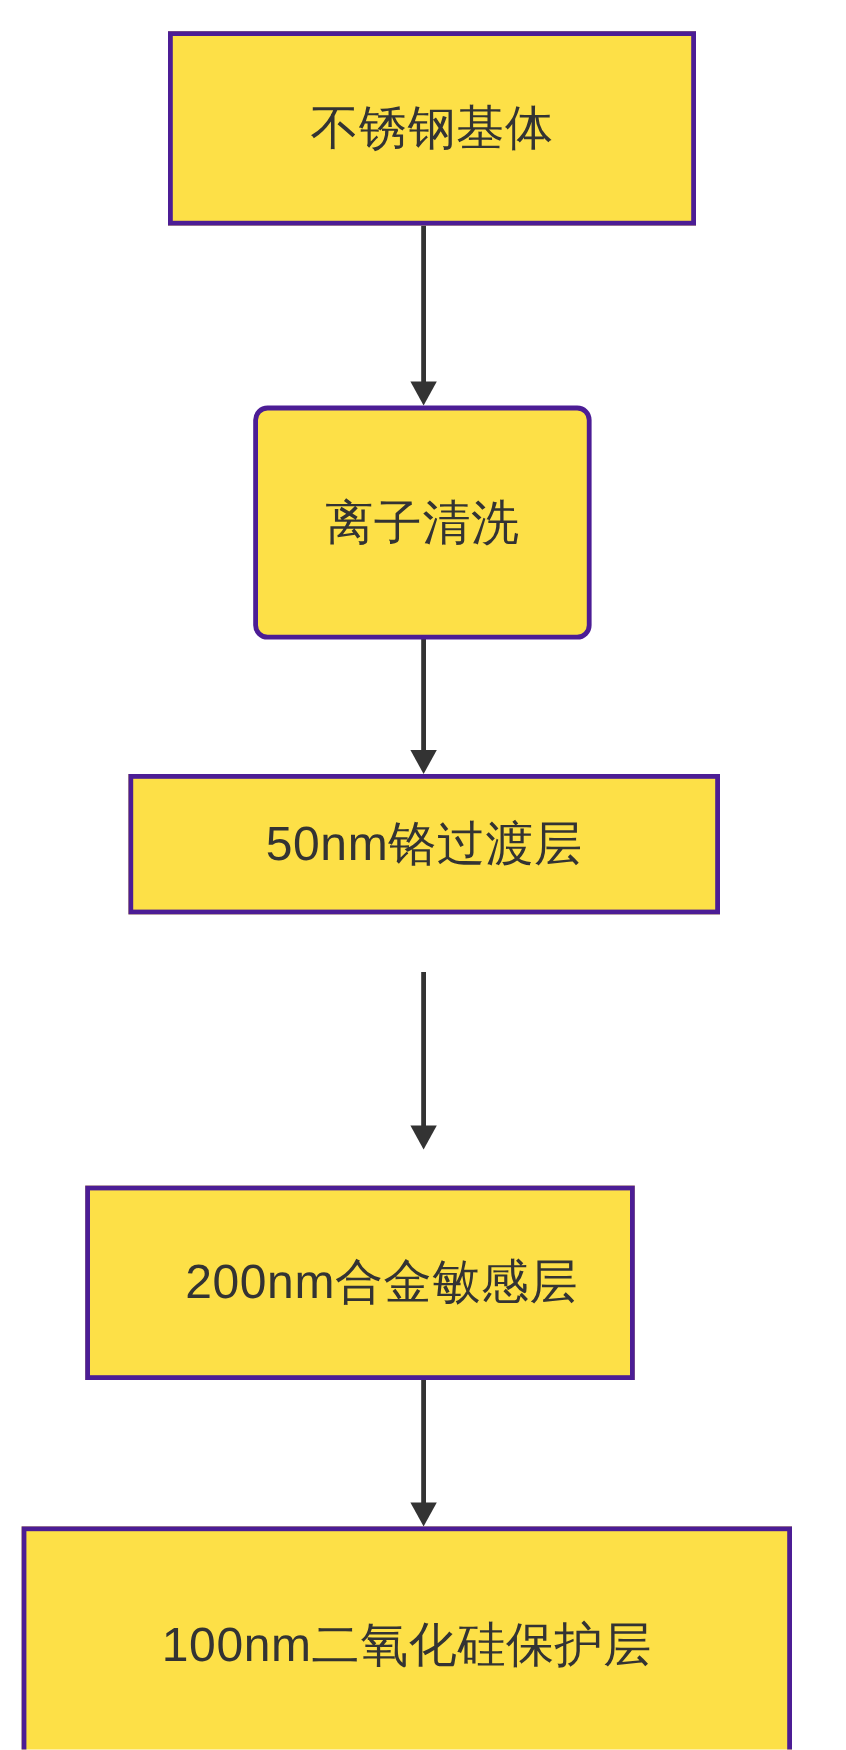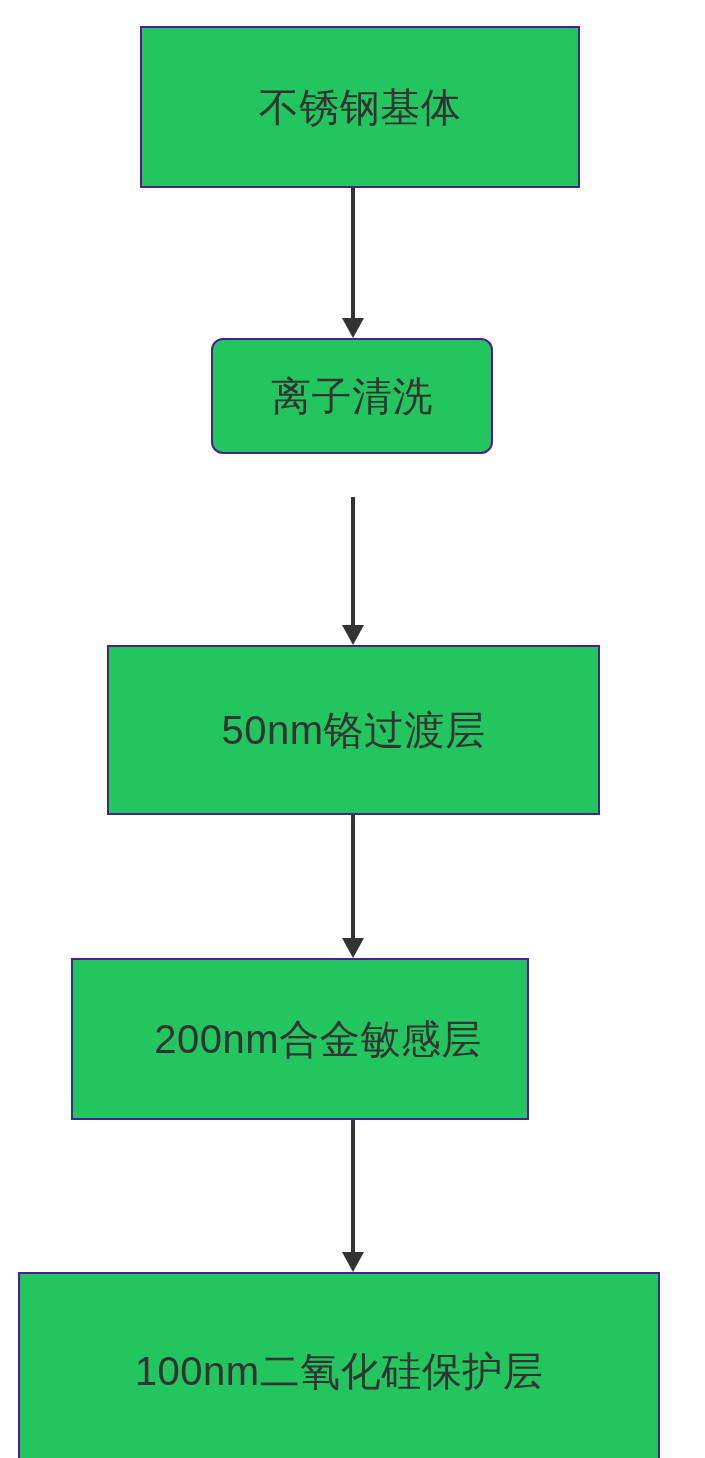--- a/index.html
+++ b/index.html
@@ -15,22 +15,22 @@
   }
   #flowchart {
     position: relative;
     width: 705px;
     height: 1458px;
     background: #ffffff;
   }
   .node {
     position: absolute;
     box-sizing: border-box;
-    background: #22c55e;
-    border: 2px solid #4c1d95;
+    background: #fde047;
+    border: 4px solid #4c1d95;
     display: flex;
     align-items: center;
     justify-content: center;
     color: #333333;
     font-size: 40px;
     line-height: 1.2;
     white-space: nowrap;
     letter-spacing: 0.5px;
   }
   .node.rounded {
@@ -80,29 +80,29 @@
     <g>
       <line class="edge-line" x1="353" y1="1120" x2="353" y2="1256"></line>
       <polygon class="edge-head" points="342,1252 364,1252 353,1272"></polygon>
     </g>
   </svg>
 
   <div class="node" style="left:140px; top:26px; width:440px; height:162px;">
     <span class="node-label">不锈钢基体</span>
   </div>
 
-  <div class="node rounded" style="left:211px; top:338px; width:282px; height:116px;text-align:right;">
+  <div class="node rounded" style="left:211px; top:338px; width:282px; height:195px;text-align:right;">
     <span class="node-label">离子清洗</span>
   </div>
 
-  <div class="node" style="left:107px; top:645px; width:493px; height:170px;">
+  <div class="node" style="left:107px; top:645px; width:493px; height:117px;">
     <span class="node-label">50nm铬过渡层</span>
   </div>
 
-  <div class="node" style="left:71px; top:958px; width:458px; height:162px;padding-left:36px;">
+  <div class="node" style="left:71px; top:988px; width:458px; height:162px;padding-left:36px;">
     <span class="node-label">200nm合金敏感层</span>
   </div>
 
   <div class="node" style="left:18px; top:1272px; width:642px; height:197px;">
     <span class="node-label">100nm二氧化硅保护层</span>
   </div>
 
 </div>
 
 </body></html>

